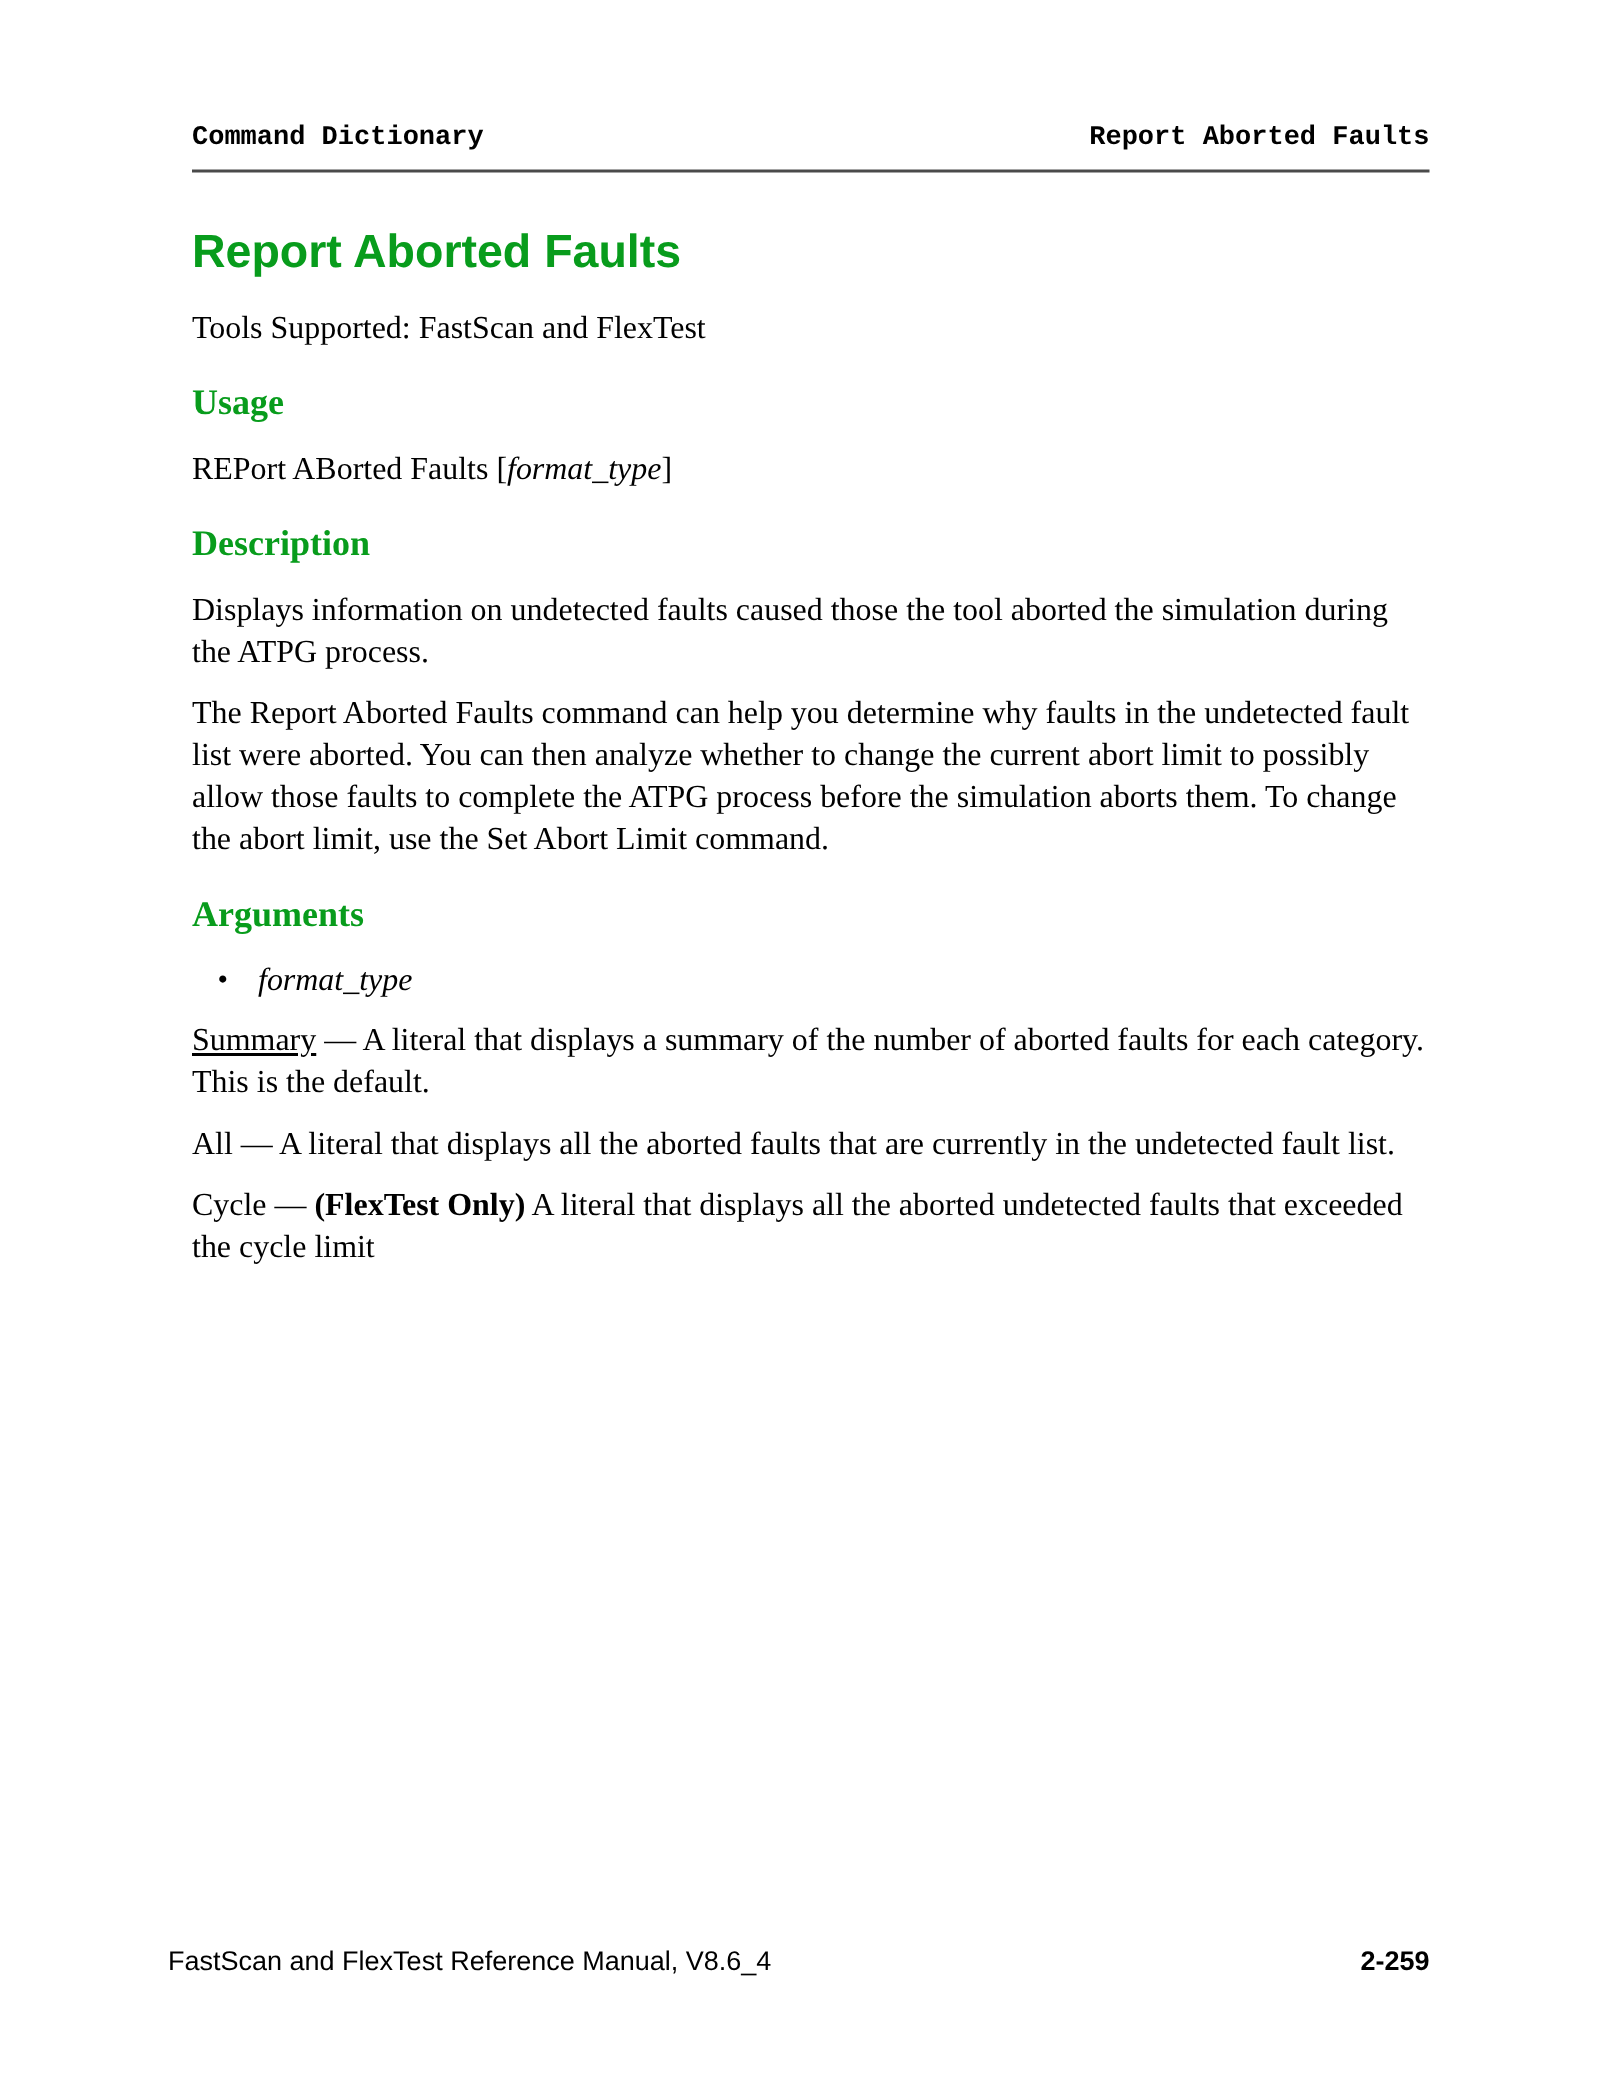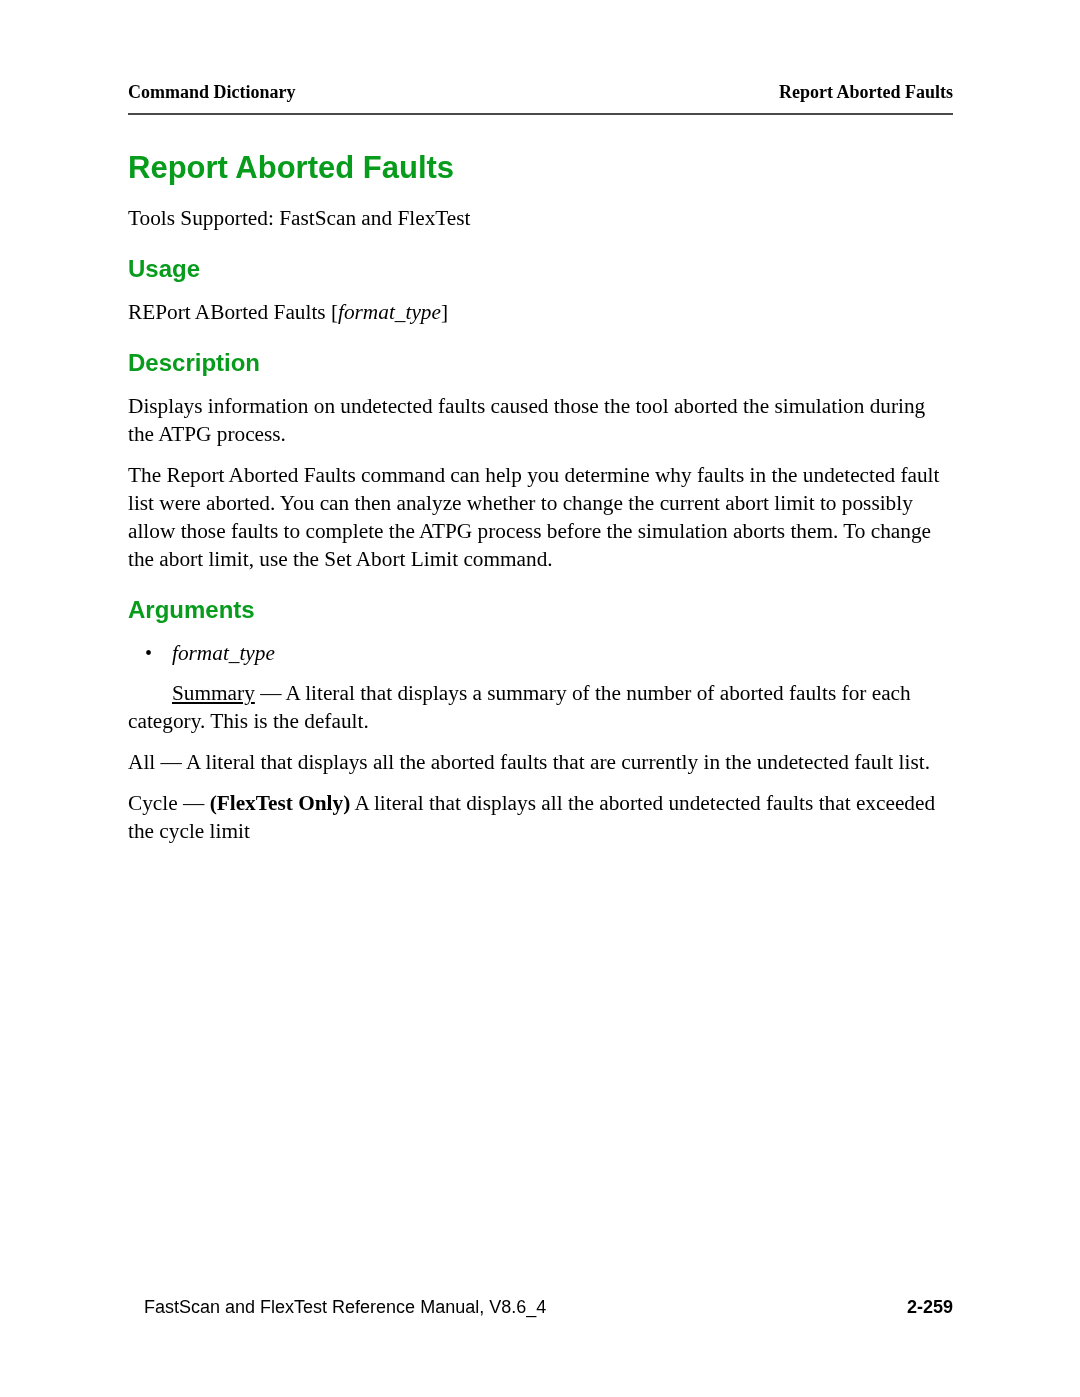--- a/index.html
+++ b/index.html
@@ -12,42 +12,42 @@
     padding: 82px 127px 0 128px;
     color: #000000;
     font-family: "Liberation Serif", serif;
     overflow: hidden;
   }
   
   .running-header {
     display: flex;
     justify-content: space-between;
     align-items: flex-end;
-    font-family: Liberation Serif, serif;
+    font-family: Liberation Mono, monospace;
     font-weight: bold;
     font-size: 18px;
     line-height: 20px;
   }
   .header-rule {
     border: none;
     border-top: 2px solid #4a4a4a;
     margin: 11px 0 0 0;
     height: 0;
   }
   
   h1.page-title {
     font-family: "Liberation Sans", sans-serif;
     font-size: 31px;
     line-height: 34px;
     font-weight: bold;
     color: #089c1c;
     margin: 36px 0 19px 0;
   }
   h2.section-heading {
-    font-family: Liberation Sans, sans-serif;
+    font-family: Liberation Serif, serif;
     font-size: 24px;
     line-height: 26px;
     font-weight: bold;
     color: #089c1c;
     margin: 24px 0 16px 0;
   }
   
   p.body {
     font-size: 21.3px;
     line-height: 28px;
@@ -60,27 +60,27 @@
     display: flex;
     margin: 0 0 12px 17px;
     font-size: 21.3px;
     line-height: 28px;
   }
   .bullet-glyph {
     width: 27px;
     flex: 0 0 27px;
     font-size: 20px;
   }
-  .u { text-decoration: underline; margin-left: 44px; }
+  .u { text-decoration: underline; }
   i, .it { font-style: italic; }
   b, .bold { font-weight: bold; }
   
   .page-footer {
     position: absolute;
-    left: 144px;
+    left: 112px;
     right: 127px;
     top: 1297px;
     display: flex;
     justify-content: space-between;
     align-items: baseline;
     font-family: "Liberation Sans", sans-serif;
     font-size: 18px;
     line-height: 21px;
   }
   .page-footer .pagenum { font-weight: bold; }

